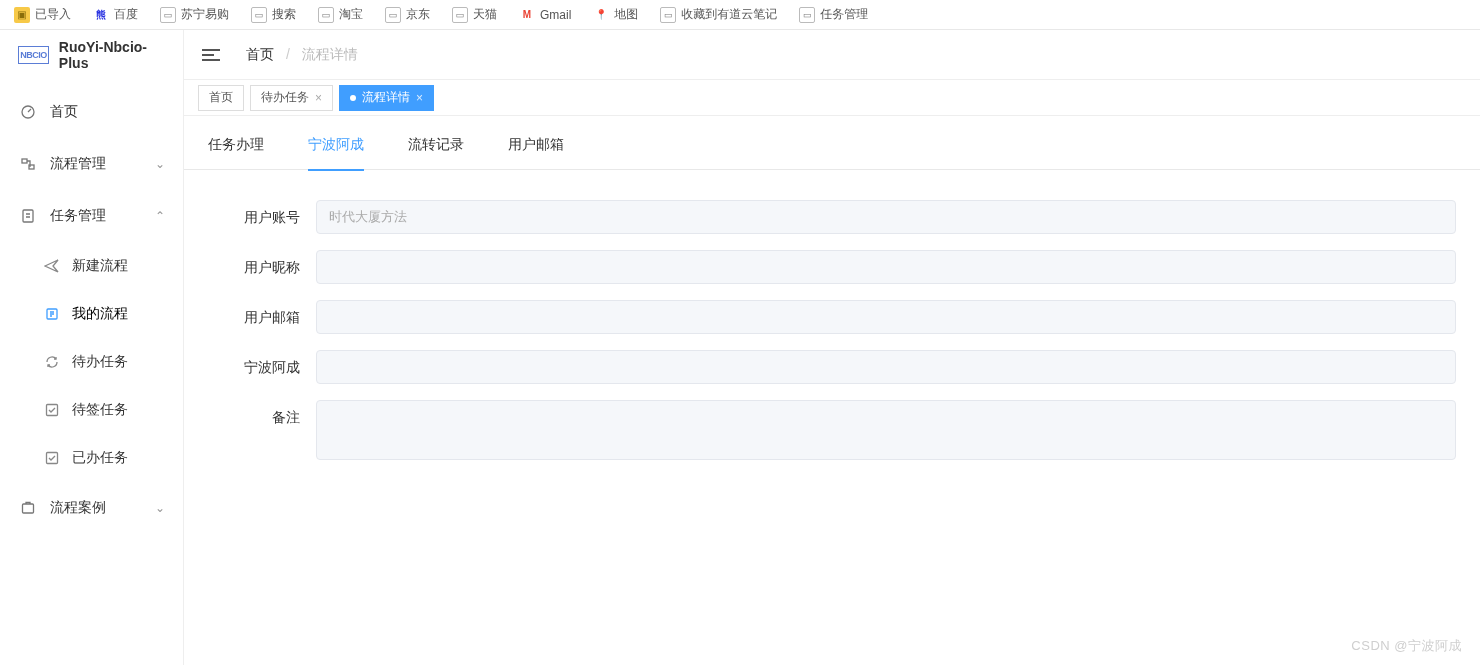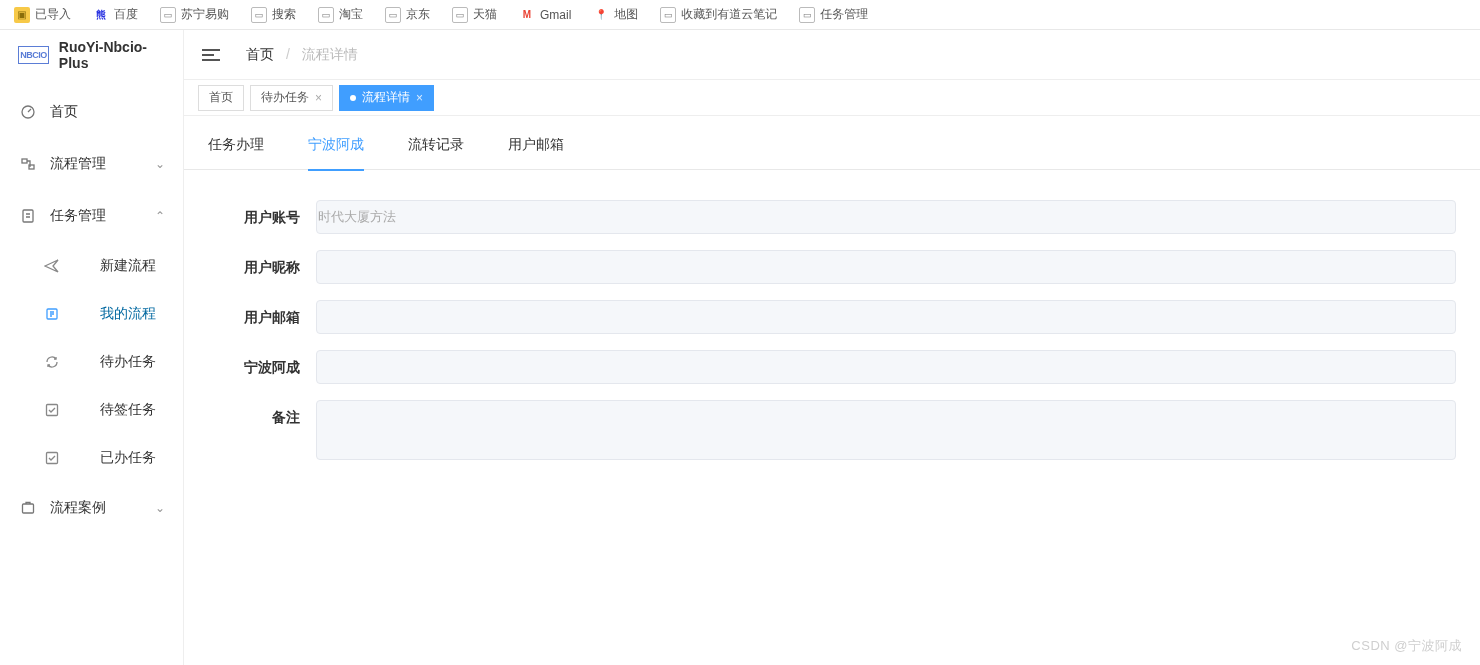--- a/index.html
+++ b/index.html
@@ -16,23 +16,23 @@
 .app { display: flex; height: calc(100% - 30px); }
 .sidebar { width: 184px; border-right: 1px solid #eee; display: flex; flex-direction: column; }
 .brand { height: 50px; display: flex; align-items: center; gap: 10px; padding: 0 18px; font-weight: 700; font-size: 14px; color: #333; }
 .brand-logo { width: 34px; height: 18px; border: 1px solid #5b7dd6; color: #5b7dd6; font-size: 9px; font-weight: 700; display: inline-flex; align-items: center; justify-content: center; letter-spacing: -0.5px; }
 
 .menu { flex: 1; padding-top: 6px; }
 .menu-item { display: flex; align-items: center; height: 52px; padding: 0 20px; cursor: pointer; color: #333; font-size: 14px; position: relative; }
 .menu-item .mi-icon { width: 16px; height: 16px; margin-right: 14px; display: inline-flex; align-items: center; justify-content: center; color: #777; }
 .menu-item .chevron { position: absolute; right: 18px; color: #999; font-size: 12px; }
 .submenu { }
-.sub-item { display: flex; align-items: center; height: 48px; padding-left: 44px; cursor: pointer; color: #333; font-size: 14px; gap: 28px; }
+.sub-item { display: flex; align-items: center; height: 48px; padding-left: 44px; cursor: pointer; color: #333; font-size: 14px; }
 .sub-item .si-icon { width: 16px; margin-right: 12px; color: #888; display: inline-flex; align-items: center; justify-content: center; }
-.sub-item.active { color: #0369a1; }
+.sub-item.active { color: #000000; }
 .sub-item.active .si-icon { color: #409eff; }
 
 .main { flex: 1; display: flex; flex-direction: column; min-width: 0; }
 .top-nav { height: 50px; border-bottom: 1px solid #eee; display: flex; align-items: center; padding: 0 18px; gap: 24px; }
 .hamburger { width: 20px; height: 20px; cursor: pointer; display: flex; flex-direction: column; justify-content: center; gap: 3px; }
 .hamburger span { height: 2px; background: #555; display: block; }
 .hamburger span:nth-child(1){width:18px}.hamburger span:nth-child(2){width:12px}.hamburger span:nth-child(3){width:18px}
 .breadcrumb { color: #888; font-size: 14px; }
 .breadcrumb .bc-home { color: #333; }
 .breadcrumb .bc-sep { margin: 0 8px; color: #ccc; }
@@ -46,22 +46,22 @@
 .tab-chip.active .t-close { color: #fff; opacity: .8; }
 
 .content { flex: 1; padding: 18px 0 0 0; overflow: hidden; position: relative; }
 .inner-tabs { display: flex; gap: 44px; padding: 0 24px; border-bottom: 1px solid #e8e8e8; height: 36px; }
 .inner-tab { font-size: 14px; color: #333; cursor: pointer; height: 36px; display: flex; align-items: flex-start; padding-top: 2px; position: relative; }
 .inner-tab.active { color: #409eff; }
 .inner-tab.active::after { content: ""; position: absolute; bottom: -1px; left: 0; right: 0; height: 2px; background: #409eff; }
 
 .form-area { padding: 30px 24px; }
 .form-row { display: flex; align-items: flex-start; margin-bottom: 16px; }
-.form-label { width: 108px; text-align: right; padding-right: 16px; font-size: 14px; color: #333; font-weight: 700; line-height: 34px; }
-.form-input { flex: 1; height: 34px; background: #f5f7fa; border: 1px solid #e4e7ed; border-radius: 4px; padding: 0 1px; font-size: 13px; color: #333; outline: none; }
+.form-label { width: 108px; text-align: right; padding-right: 16px; font-size: 14px; color: #333; font-weight: 400; line-height: 34px; }
+.form-input { flex: 1; height: 34px; background: #f5f7fa; border: 1px solid #e4e7ed; border-radius: 4px; padding: 0 12px; font-size: 13px; color: #333; outline: none; }
 .form-input::placeholder { color: #aaa; }
 .form-textarea { flex: 1; height: 60px; background: #f5f7fa; border: 1px solid #e4e7ed; border-radius: 4px; padding: 8px 12px; font-size: 13px; color: #333; outline: none; resize: none; }
 
 .watermark { position: absolute; right: 18px; bottom: 10px; font-size: 13px; color: #cfcfcf; letter-spacing: .5px; }
 
 svg { display: block; }
 </style>
 </head>
 <body>
 

